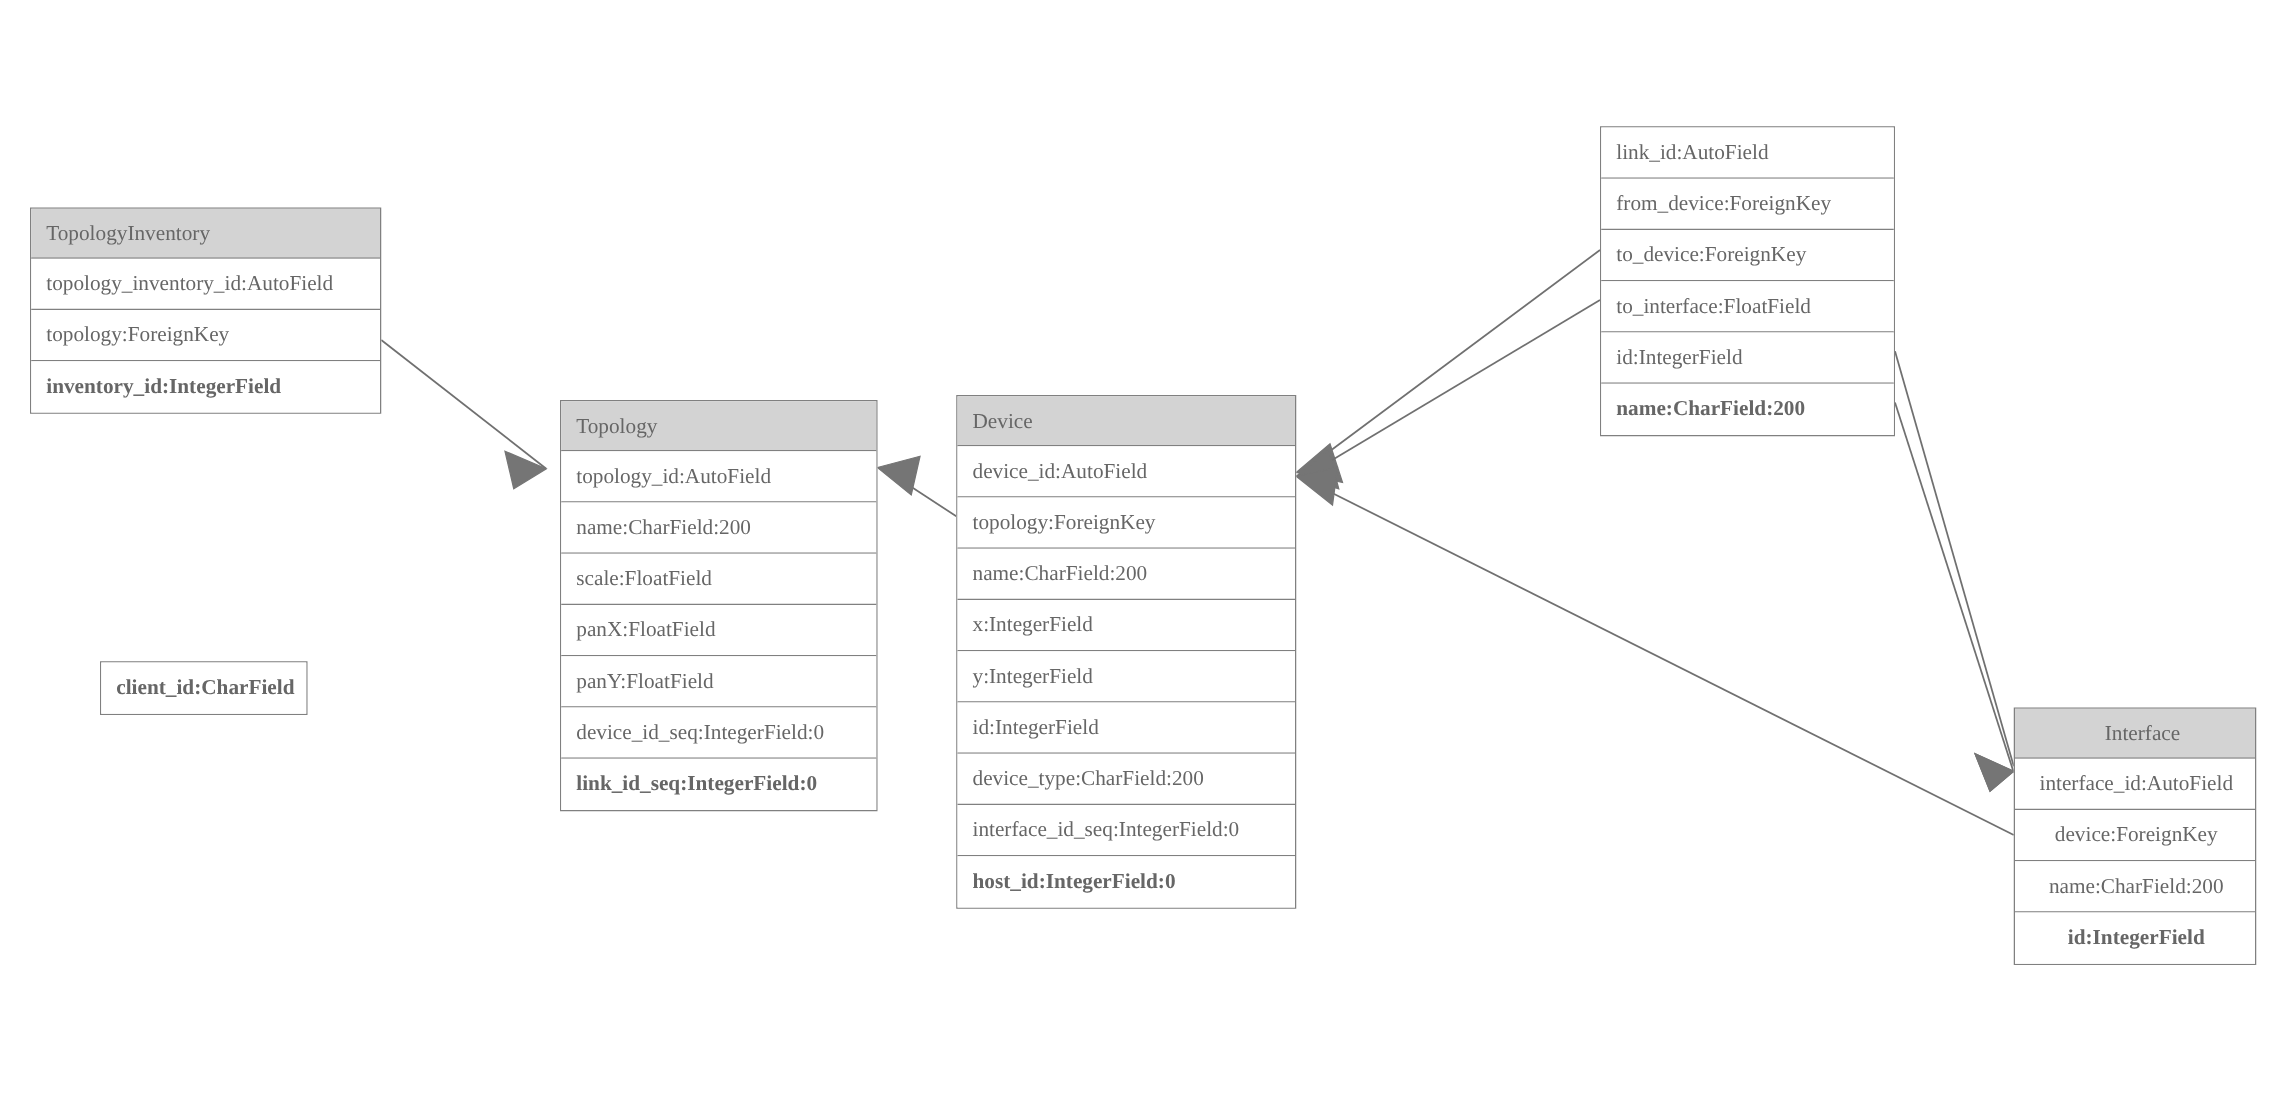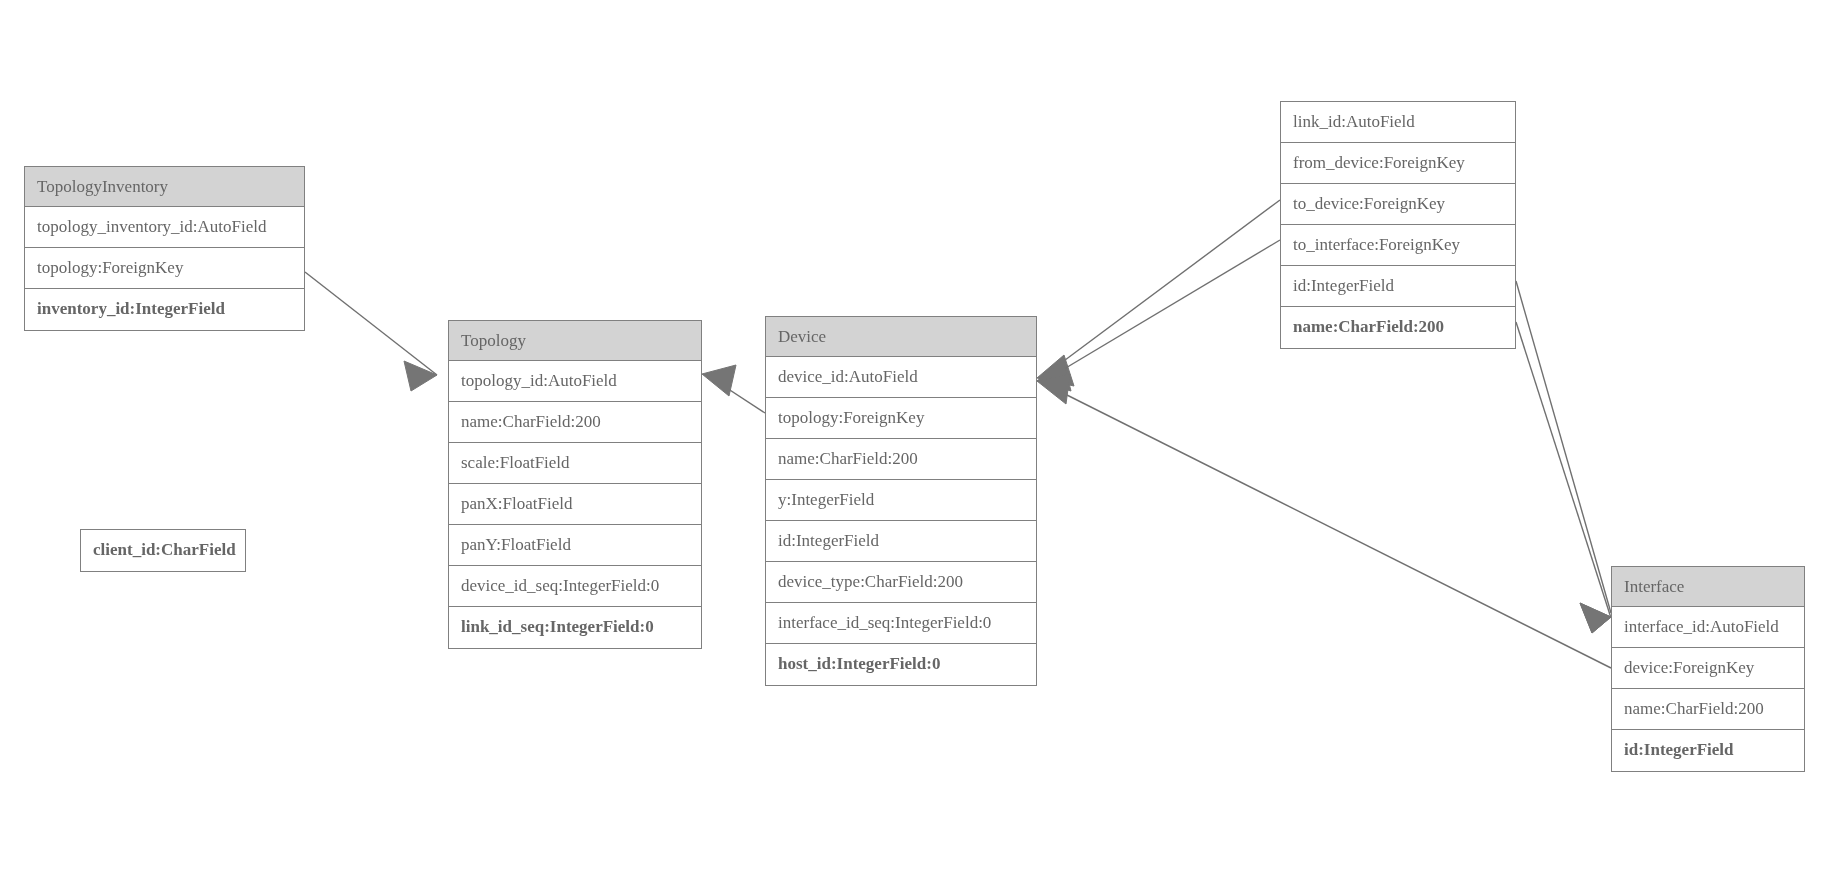--- a/index.html
+++ b/index.html
@@ -120,35 +120,36 @@
         <div class="entity-field last">link_id_seq:IntegerField:0</div>
       </div>
       <div class="entity" style="left: 80px; top: 529px; width: 166px;">
         <div class="entity-field last">client_id:CharField</div>
       </div>
       <div class="entity" style="left: 765px; top: 316px; width: 272px;">
         <div class="entity-header">Device</div>
         <div class="entity-field">device_id:AutoField</div>
         <div class="entity-field">topology:ForeignKey</div>
         <div class="entity-field">name:CharField:200</div>
+        <div class="entity-field">x:IntegerField</div>
         <div class="entity-field">y:IntegerField</div>
         <div class="entity-field">id:IntegerField</div>
         <div class="entity-field">device_type:CharField:200</div>
         <div class="entity-field">interface_id_seq:IntegerField:0</div>
         <div class="entity-field last">host_id:IntegerField:0</div>
       </div>
       <div class="entity" style="left: 1280px; top: 101px; width: 236px;">
         <div class="entity-field">link_id:AutoField</div>
         <div class="entity-field">from_device:ForeignKey</div>
         <div class="entity-field">to_device:ForeignKey</div>
-        <div class="entity-field">to_interface:ForeignKey</div>
+        <div class="entity-field">to_interface:FloatField</div>
         <div class="entity-field">id:IntegerField</div>
         <div class="entity-field last">name:CharField:200</div>
       </div>
-      <div class="entity" style="left: 1611px; top: 566px; width: 194px;">
+      <div class="entity" style="left: 1611px; top: 566px; width: 194px; text-align: center;">
         <div class="entity-header">Interface</div>
         <div class="entity-field">interface_id:AutoField</div>
         <div class="entity-field">device:ForeignKey</div>
         <div class="entity-field">name:CharField:200</div>
         <div class="entity-field last">id:IntegerField</div>
       </div>
     </div>
 
 </div>
 

